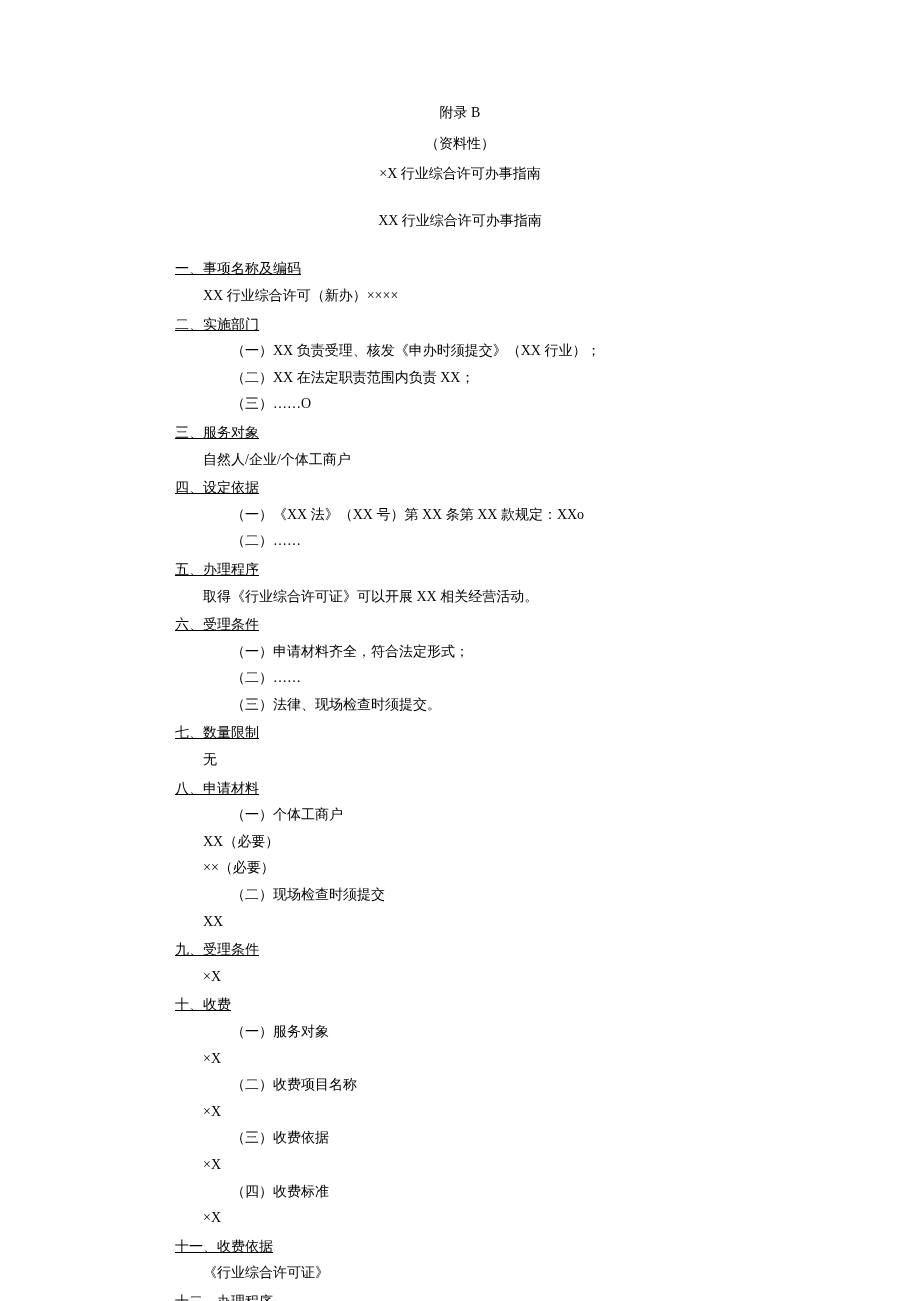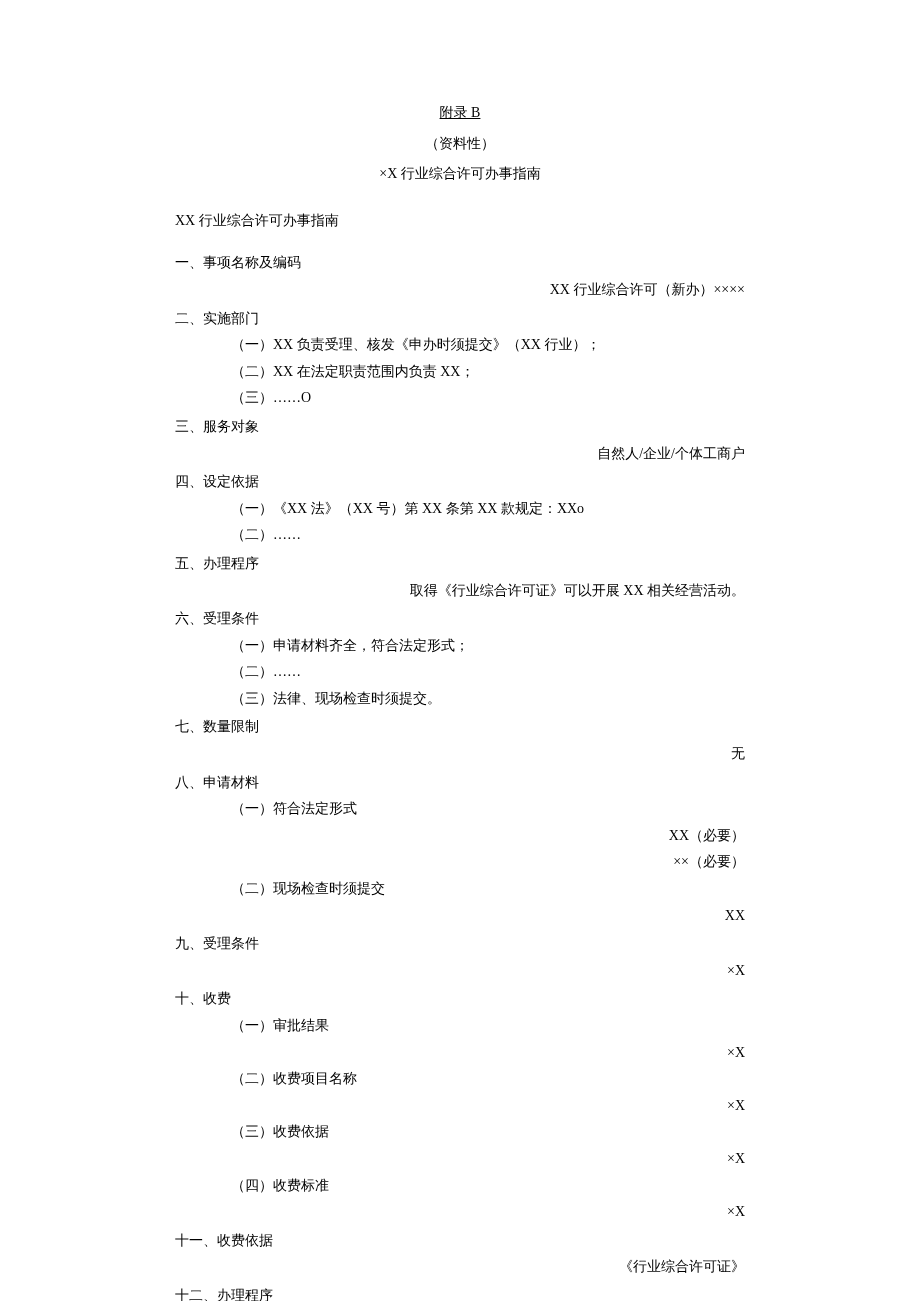--- a/index.html
+++ b/index.html
@@ -15,33 +15,32 @@
       background: #fff;
       width: 920px;
       padding: 100px 175px 40px 175px;
     }
     .header-center {
       text-align: center;
       margin-bottom: 4px;
     }
     .appendix-label {
       font-weight: normal;
-      text-decoration: underline;
     }
     .title-line {
-      text-align: left;
+      text-align: center;
       margin-top: 20px;
-      margin-bottom: 16px;
+      margin-bottom: 22px;
     }
     .section-heading {
       margin-top: 2px;
+      text-decoration: underline;
     }
     .indent-1 {
       padding-left: 2em;
-      text-align: right;
     }
     .indent-2 {
       padding-left: 4em;
     }
   </style>
 </head>
 <body>
 
 <div class="header-center appendix-label">附录 B</div>
 <div class="header-center">（资料性）</div>
@@ -69,31 +68,31 @@
 
 <div class="section-heading">六、受理条件</div>
 <div class="indent-2">（一）申请材料齐全，符合法定形式；</div>
 <div class="indent-2">（二）……</div>
 <div class="indent-2">（三）法律、现场检查时须提交。</div>
 
 <div class="section-heading">七、数量限制</div>
 <div class="indent-1">无</div>
 
 <div class="section-heading">八、申请材料</div>
-<div class="indent-2">（一）符合法定形式</div>
+<div class="indent-2">（一）个体工商户</div>
 <div class="indent-1">XX（必要）</div>
 <div class="indent-1">××（必要）</div>
 <div class="indent-2">（二）现场检查时须提交</div>
 <div class="indent-1">XX</div>
 
 <div class="section-heading">九、受理条件</div>
 <div class="indent-1">×X</div>
 
 <div class="section-heading">十、收费</div>
-<div class="indent-2">（一）审批结果</div>
+<div class="indent-2">（一）服务对象</div>
 <div class="indent-1">×X</div>
 <div class="indent-2">（二）收费项目名称</div>
 <div class="indent-1">×X</div>
 <div class="indent-2">（三）收费依据</div>
 <div class="indent-1">×X</div>
 <div class="indent-2">（四）收费标准</div>
 <div class="indent-1">×X</div>
 
 <div class="section-heading">十一、收费依据</div>
 <div class="indent-1">《行业综合许可证》</div>

